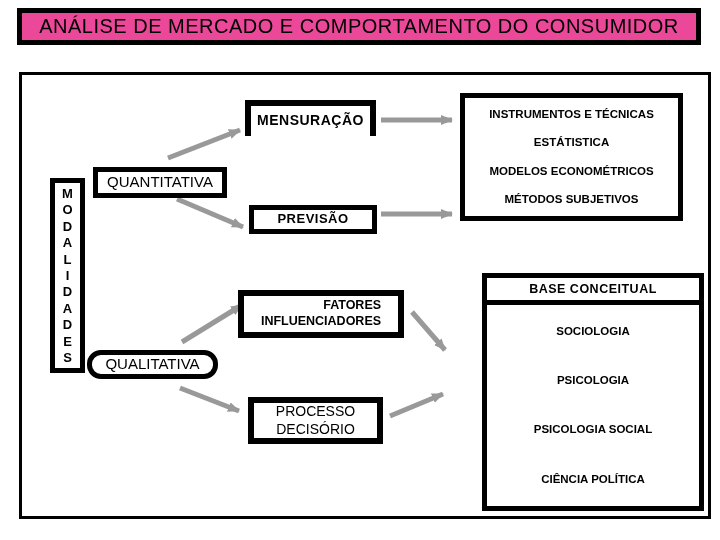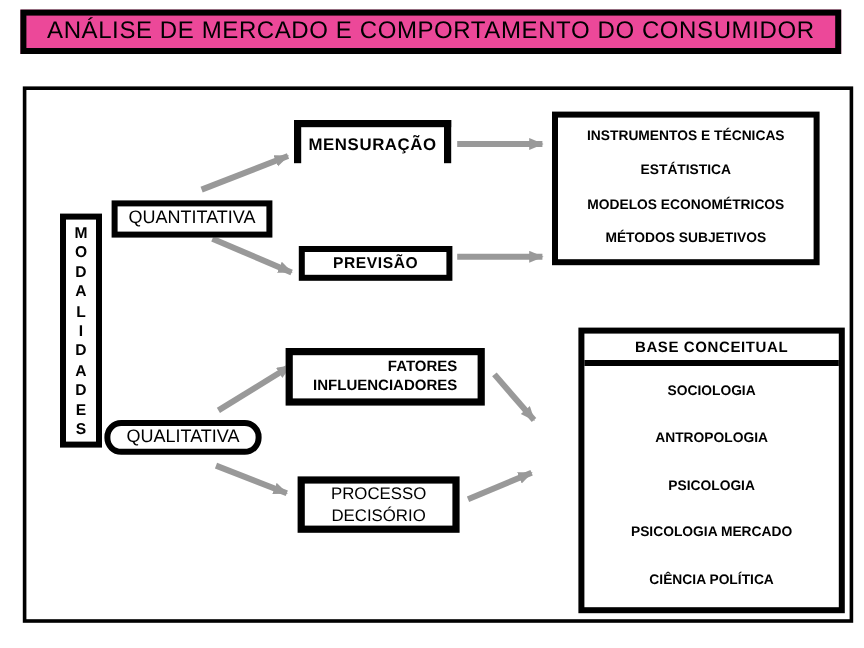--- a/index.html
+++ b/index.html
@@ -112,20 +112,19 @@
         <div>ESTÁTISTICA</div>
         <div>MODELOS ECONOMÉTRICOS</div>
         <div>MÉTODOS SUBJETIVOS</div>
       </div>
   </div>
 
   <div class="abs panel panel-base">
     <div class="panel-header">BASE CONCEITUAL</div>
     <div class="panel-items">
         <div>SOCIOLOGIA</div>
-        <div>ANTROPOLOGIA</div>
         <div>PSICOLOGIA</div>
-        <div>PSICOLOGIA MERCADO</div>
+        <div>PSICOLOGIA SOCIAL</div>
         <div>CIÊNCIA POLÍTICA</div>
       </div>
   </div>
 
 </div>
 
 </body></html>

